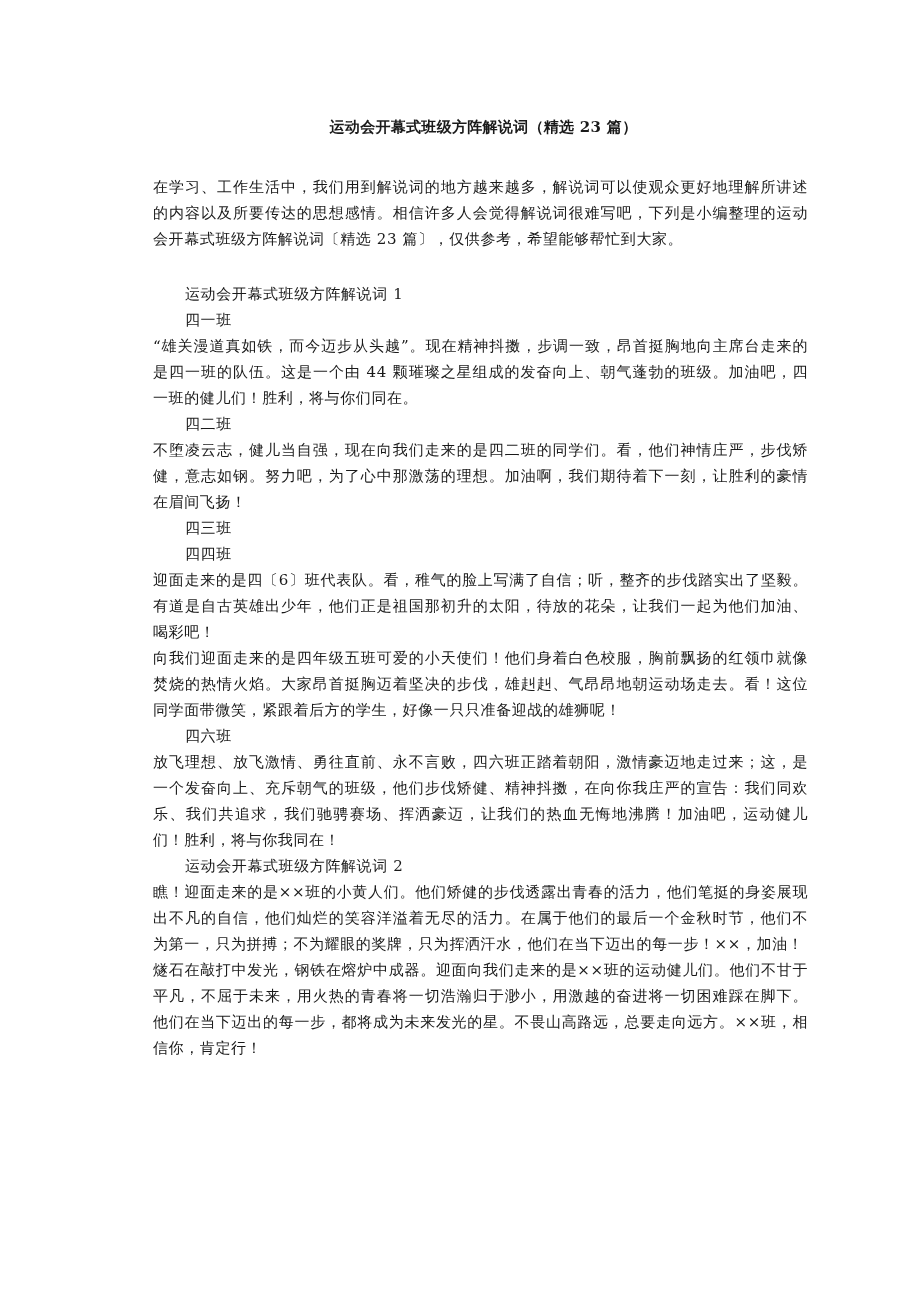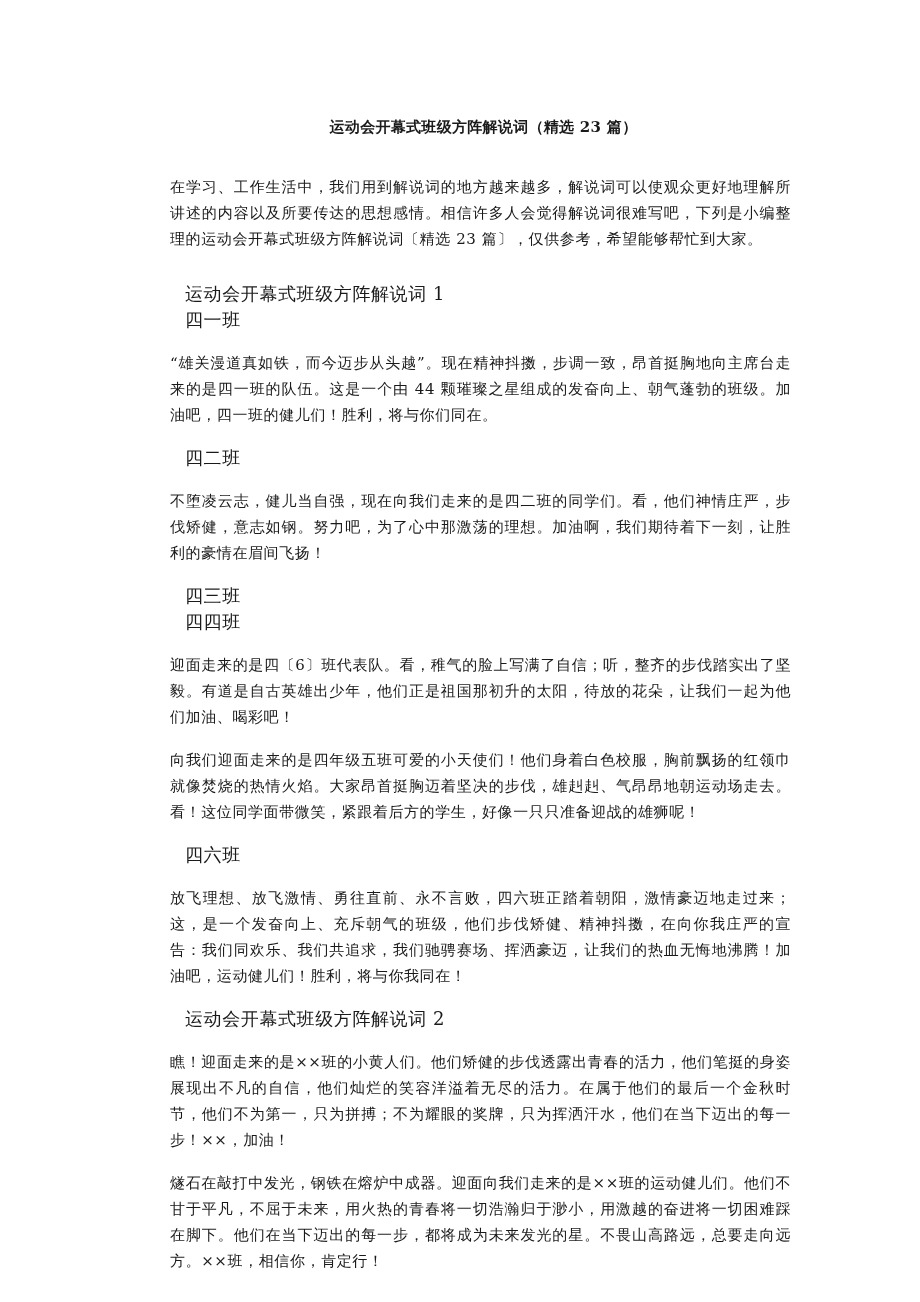--- a/index.html
+++ b/index.html
@@ -25,30 +25,30 @@
       text-align: center;
       font-size: 15px;
       line-height: 26px;
       margin: 0 0 34px 0;
       padding-left: 6px;
       letter-spacing: 0.3px;
     }
     .para {
       font-size: 15px;
       line-height: 26px;
-      margin: 17px;
+      margin: 0;
       text-align: justify;
       text-justify: inter-character;
       letter-spacing: 0.6px;
     }
     .intro {
       margin-bottom: 29px;
     }
     .heading {
-      font-size: 18px;
+      font-size: 15px;
       line-height: 26px;
       margin: 0;
       padding-left: 32px;
       letter-spacing: 0.6px;
     }
   </style>
 </head>
 <body>
 
 <div class="page">

